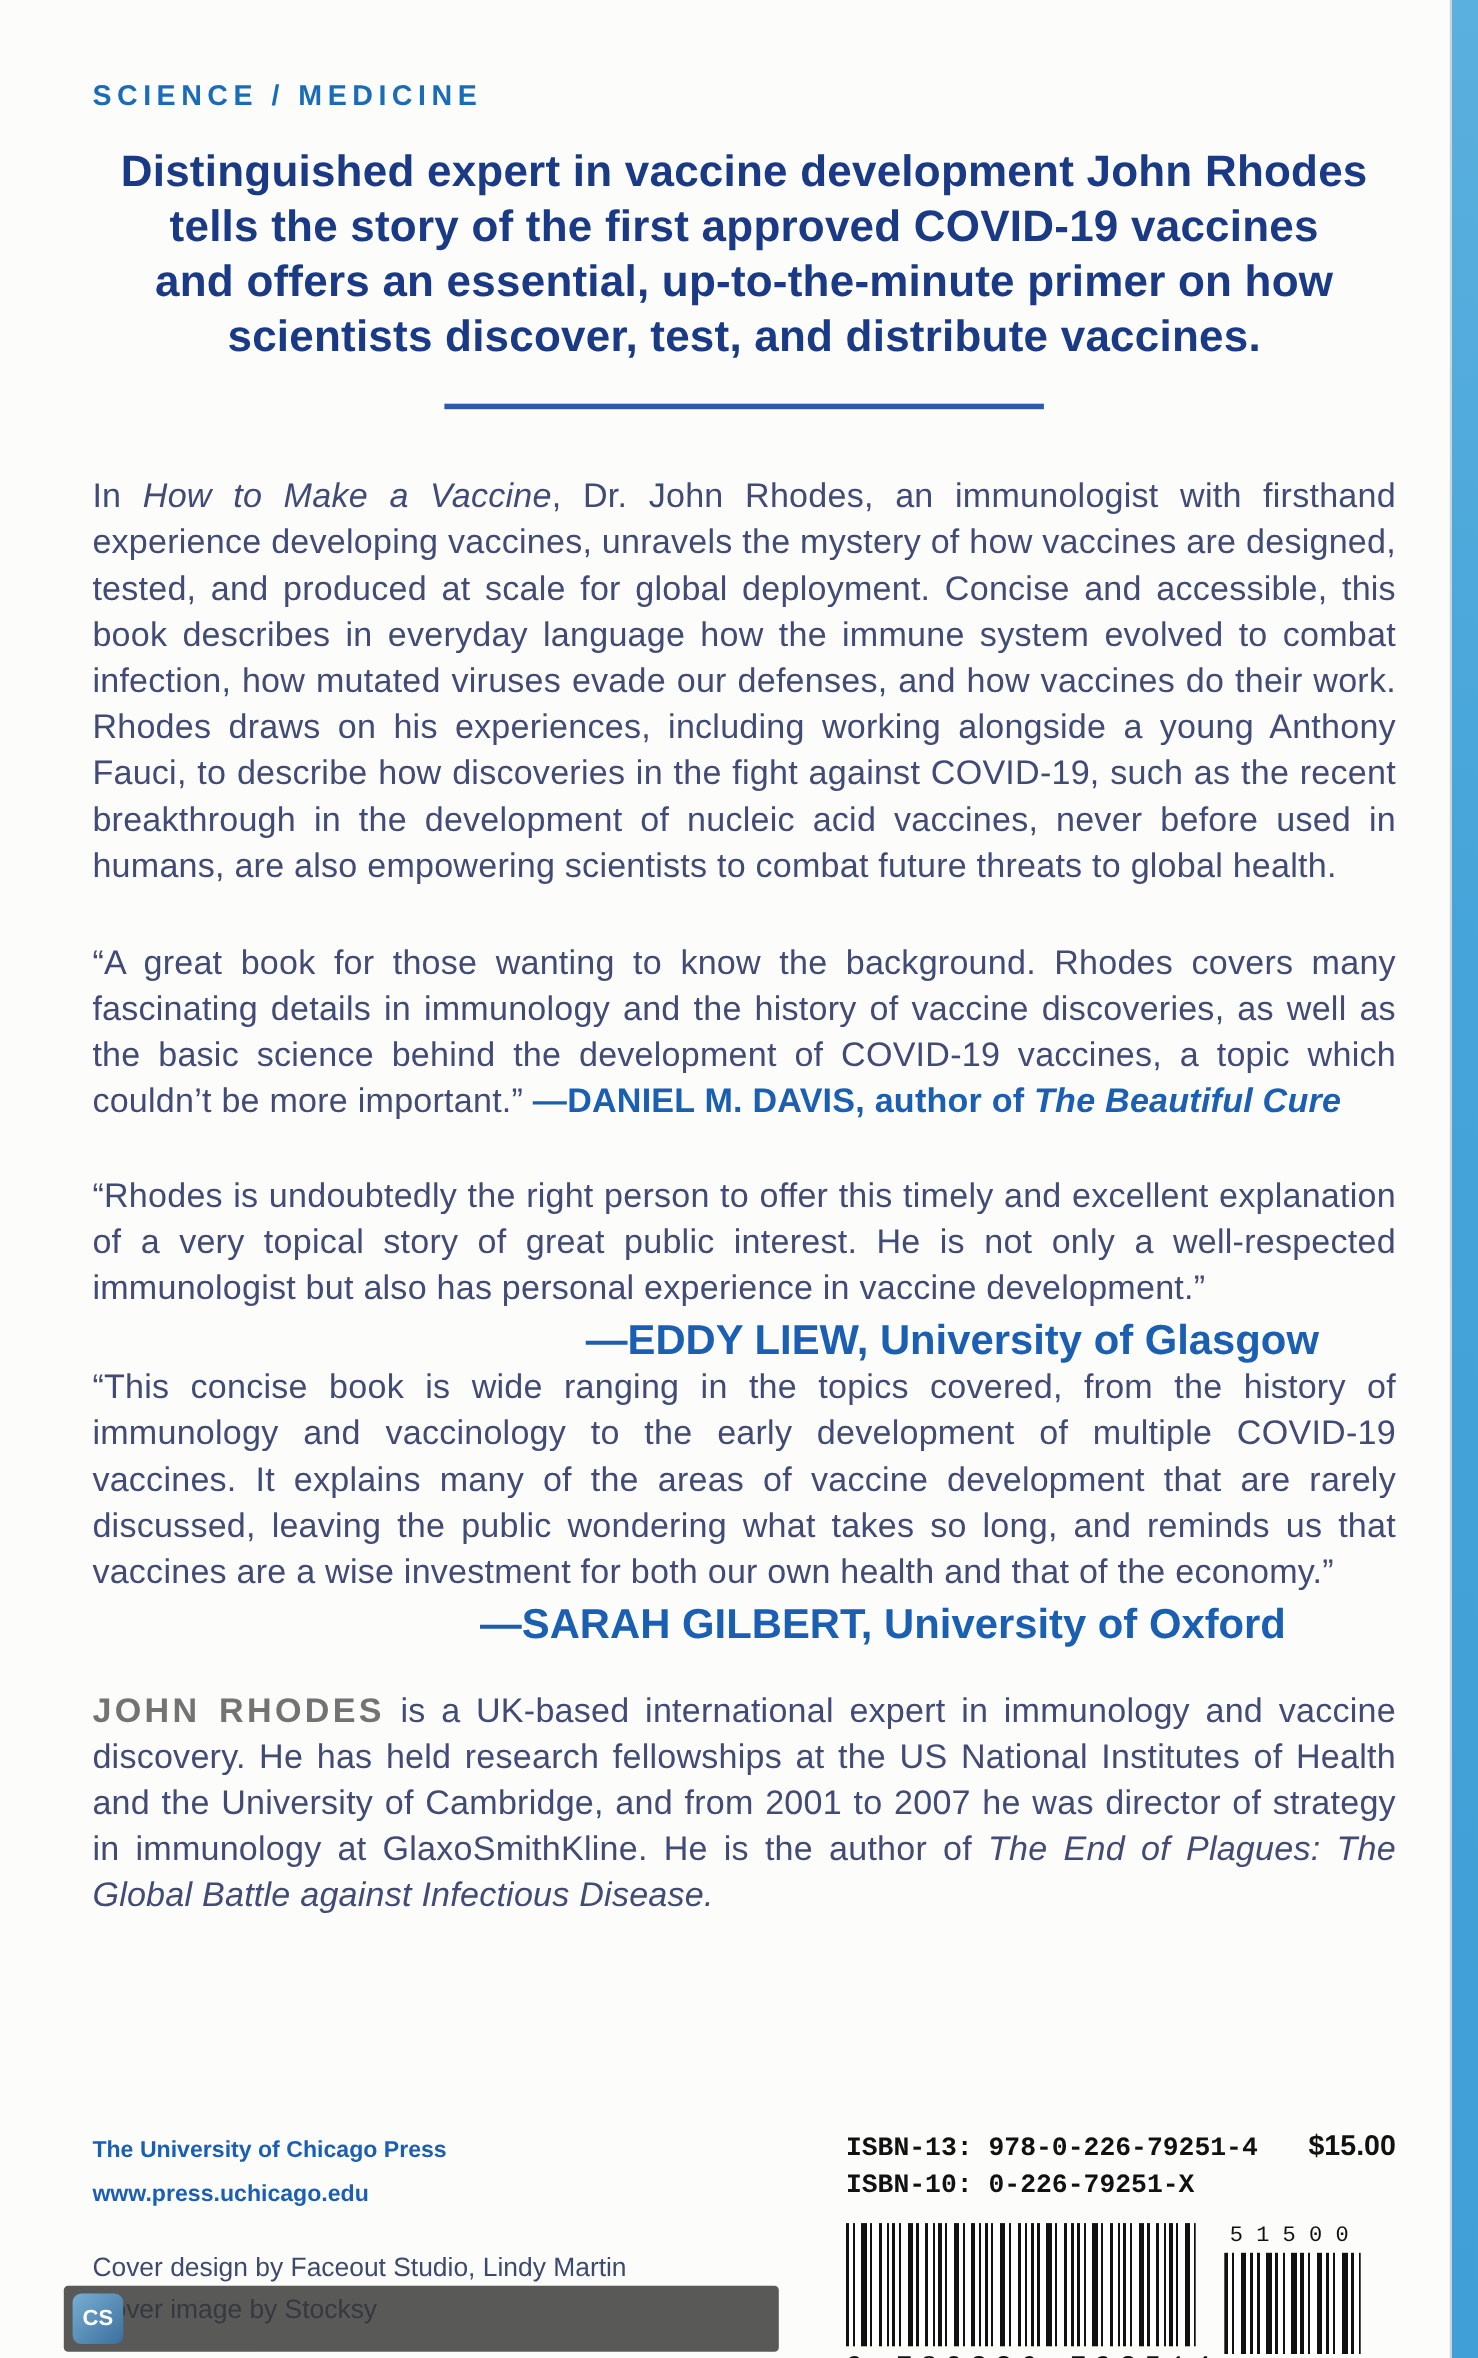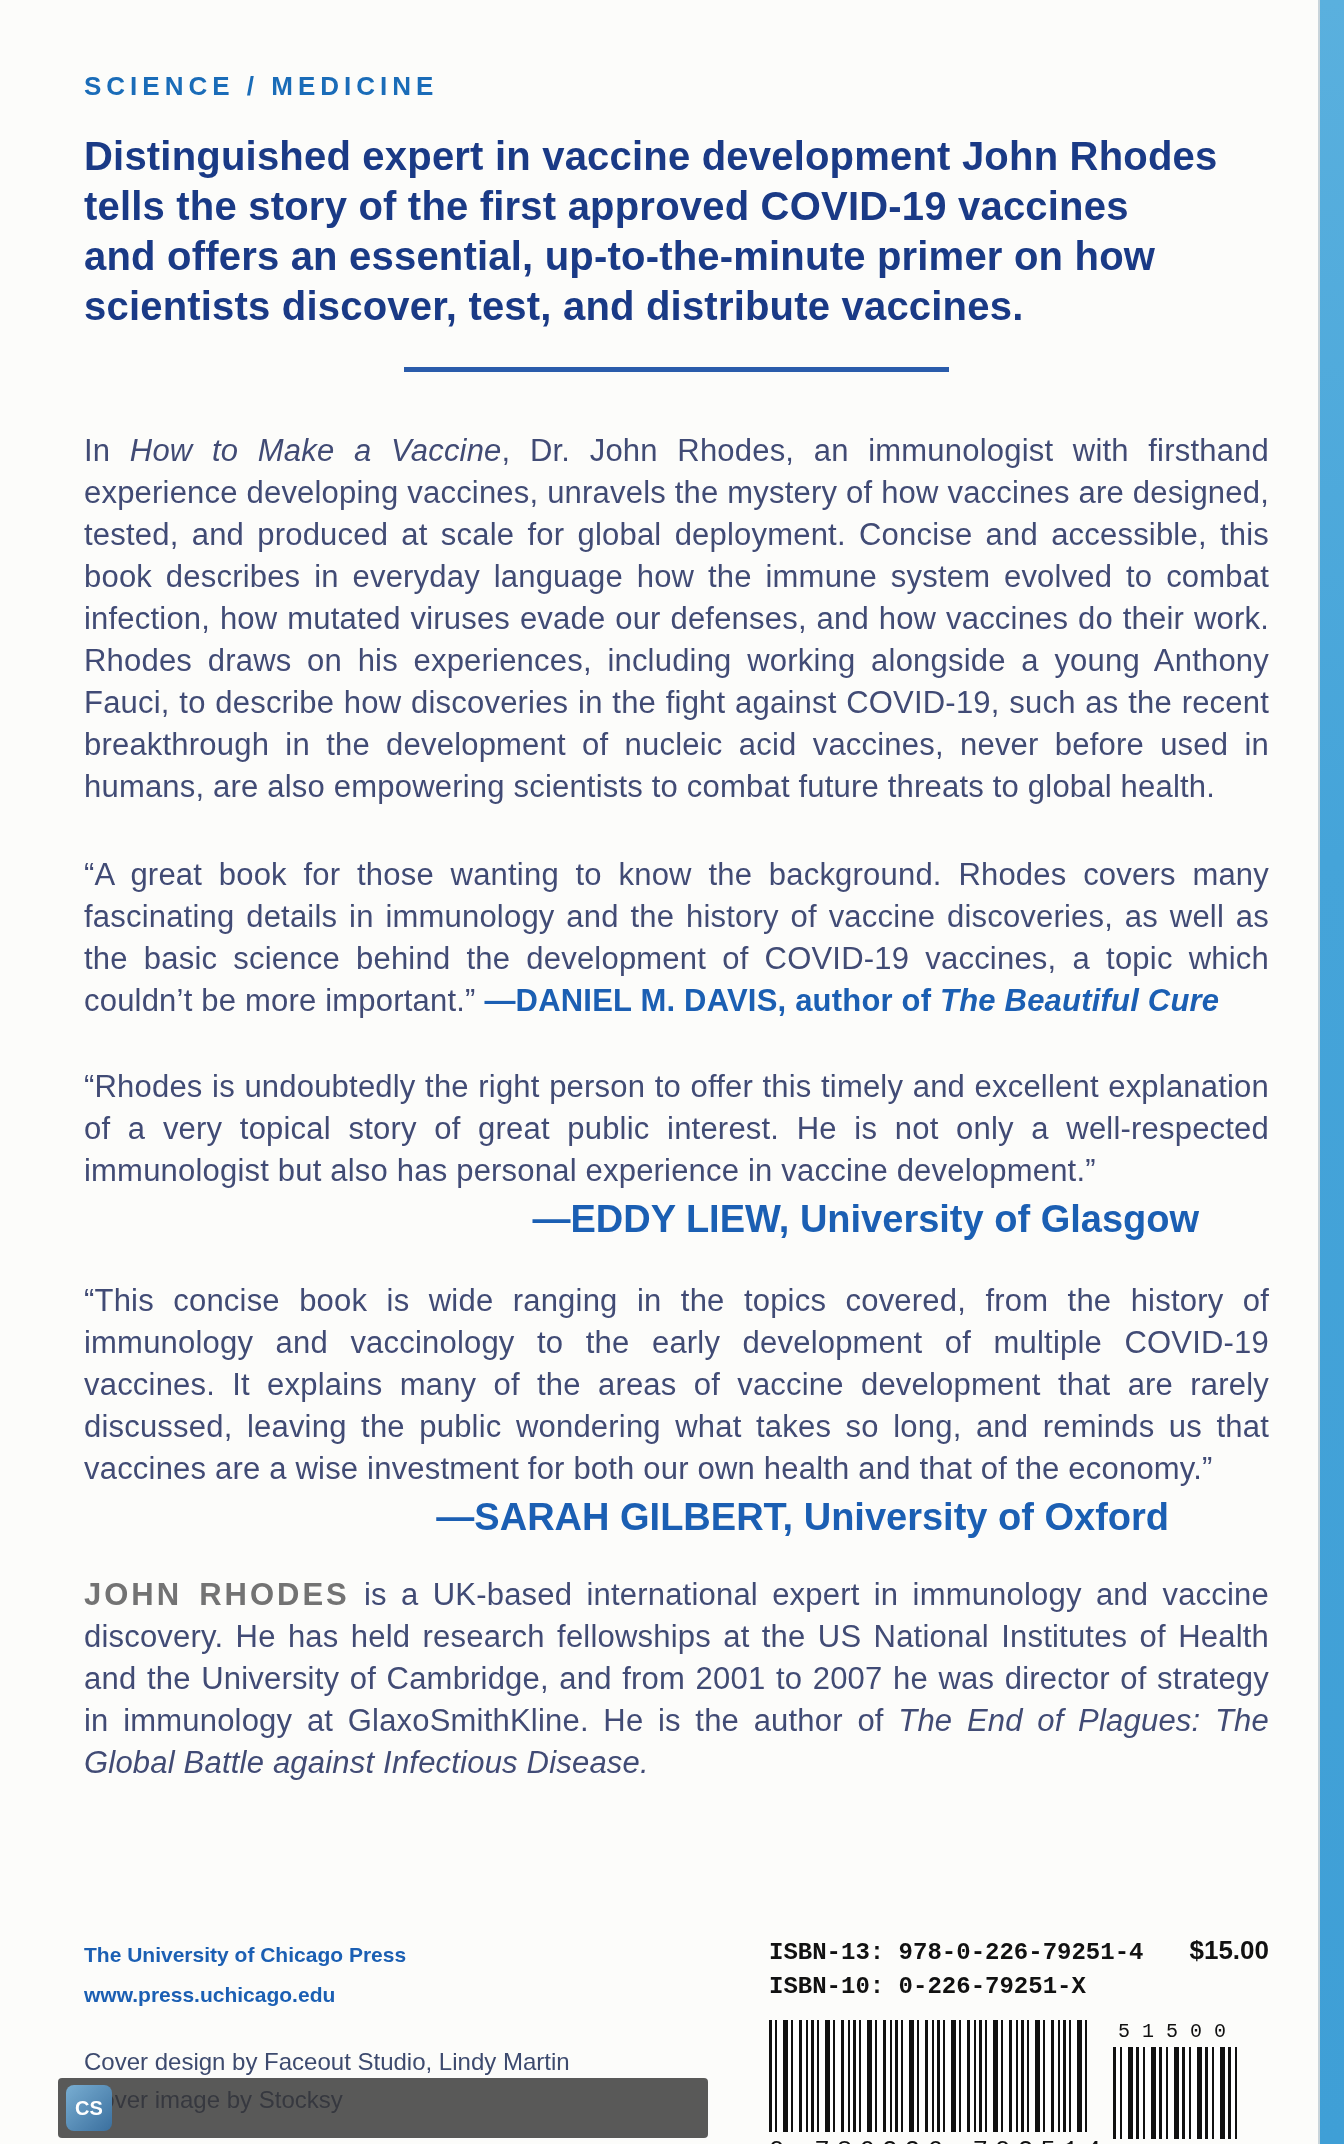--- a/index.html
+++ b/index.html
@@ -33,20 +33,21 @@
   .category {
     font-size: 26px;
     font-weight: bold;
     letter-spacing: 5px;
     color: #1a6cb8;
     line-height: 30px;
     margin-bottom: 30px;
   }
 
   .headline {
+    text-align: center;
     font-size: 40px;
     font-weight: bold;
     line-height: 50px;
     color: #1a3a86;
     margin-bottom: 36px;
     letter-spacing: 0.2px;
   }
 
   .divider {
     width: 545px;
@@ -67,21 +68,21 @@
 
   .attr {
     font-weight: bold;
     color: #1b5fb3;
   }
 
   .description { margin-bottom: 46px; }
 
   .quote1 { margin-bottom: 44px; }
 
-  .quote-block { margin-bottom: 40px; }
+  .quote-block { }
   .quote-block.q3 { margin-bottom: 36px; }
 
   .attr-line {
     margin-top: 6px;
     text-align: right;
     font-size: 38px;
     line-height: 42px;
   }
   .attr-line.q2 { padding-right: 70px; }
   .attr-line.q3 { padding-right: 100px; }

